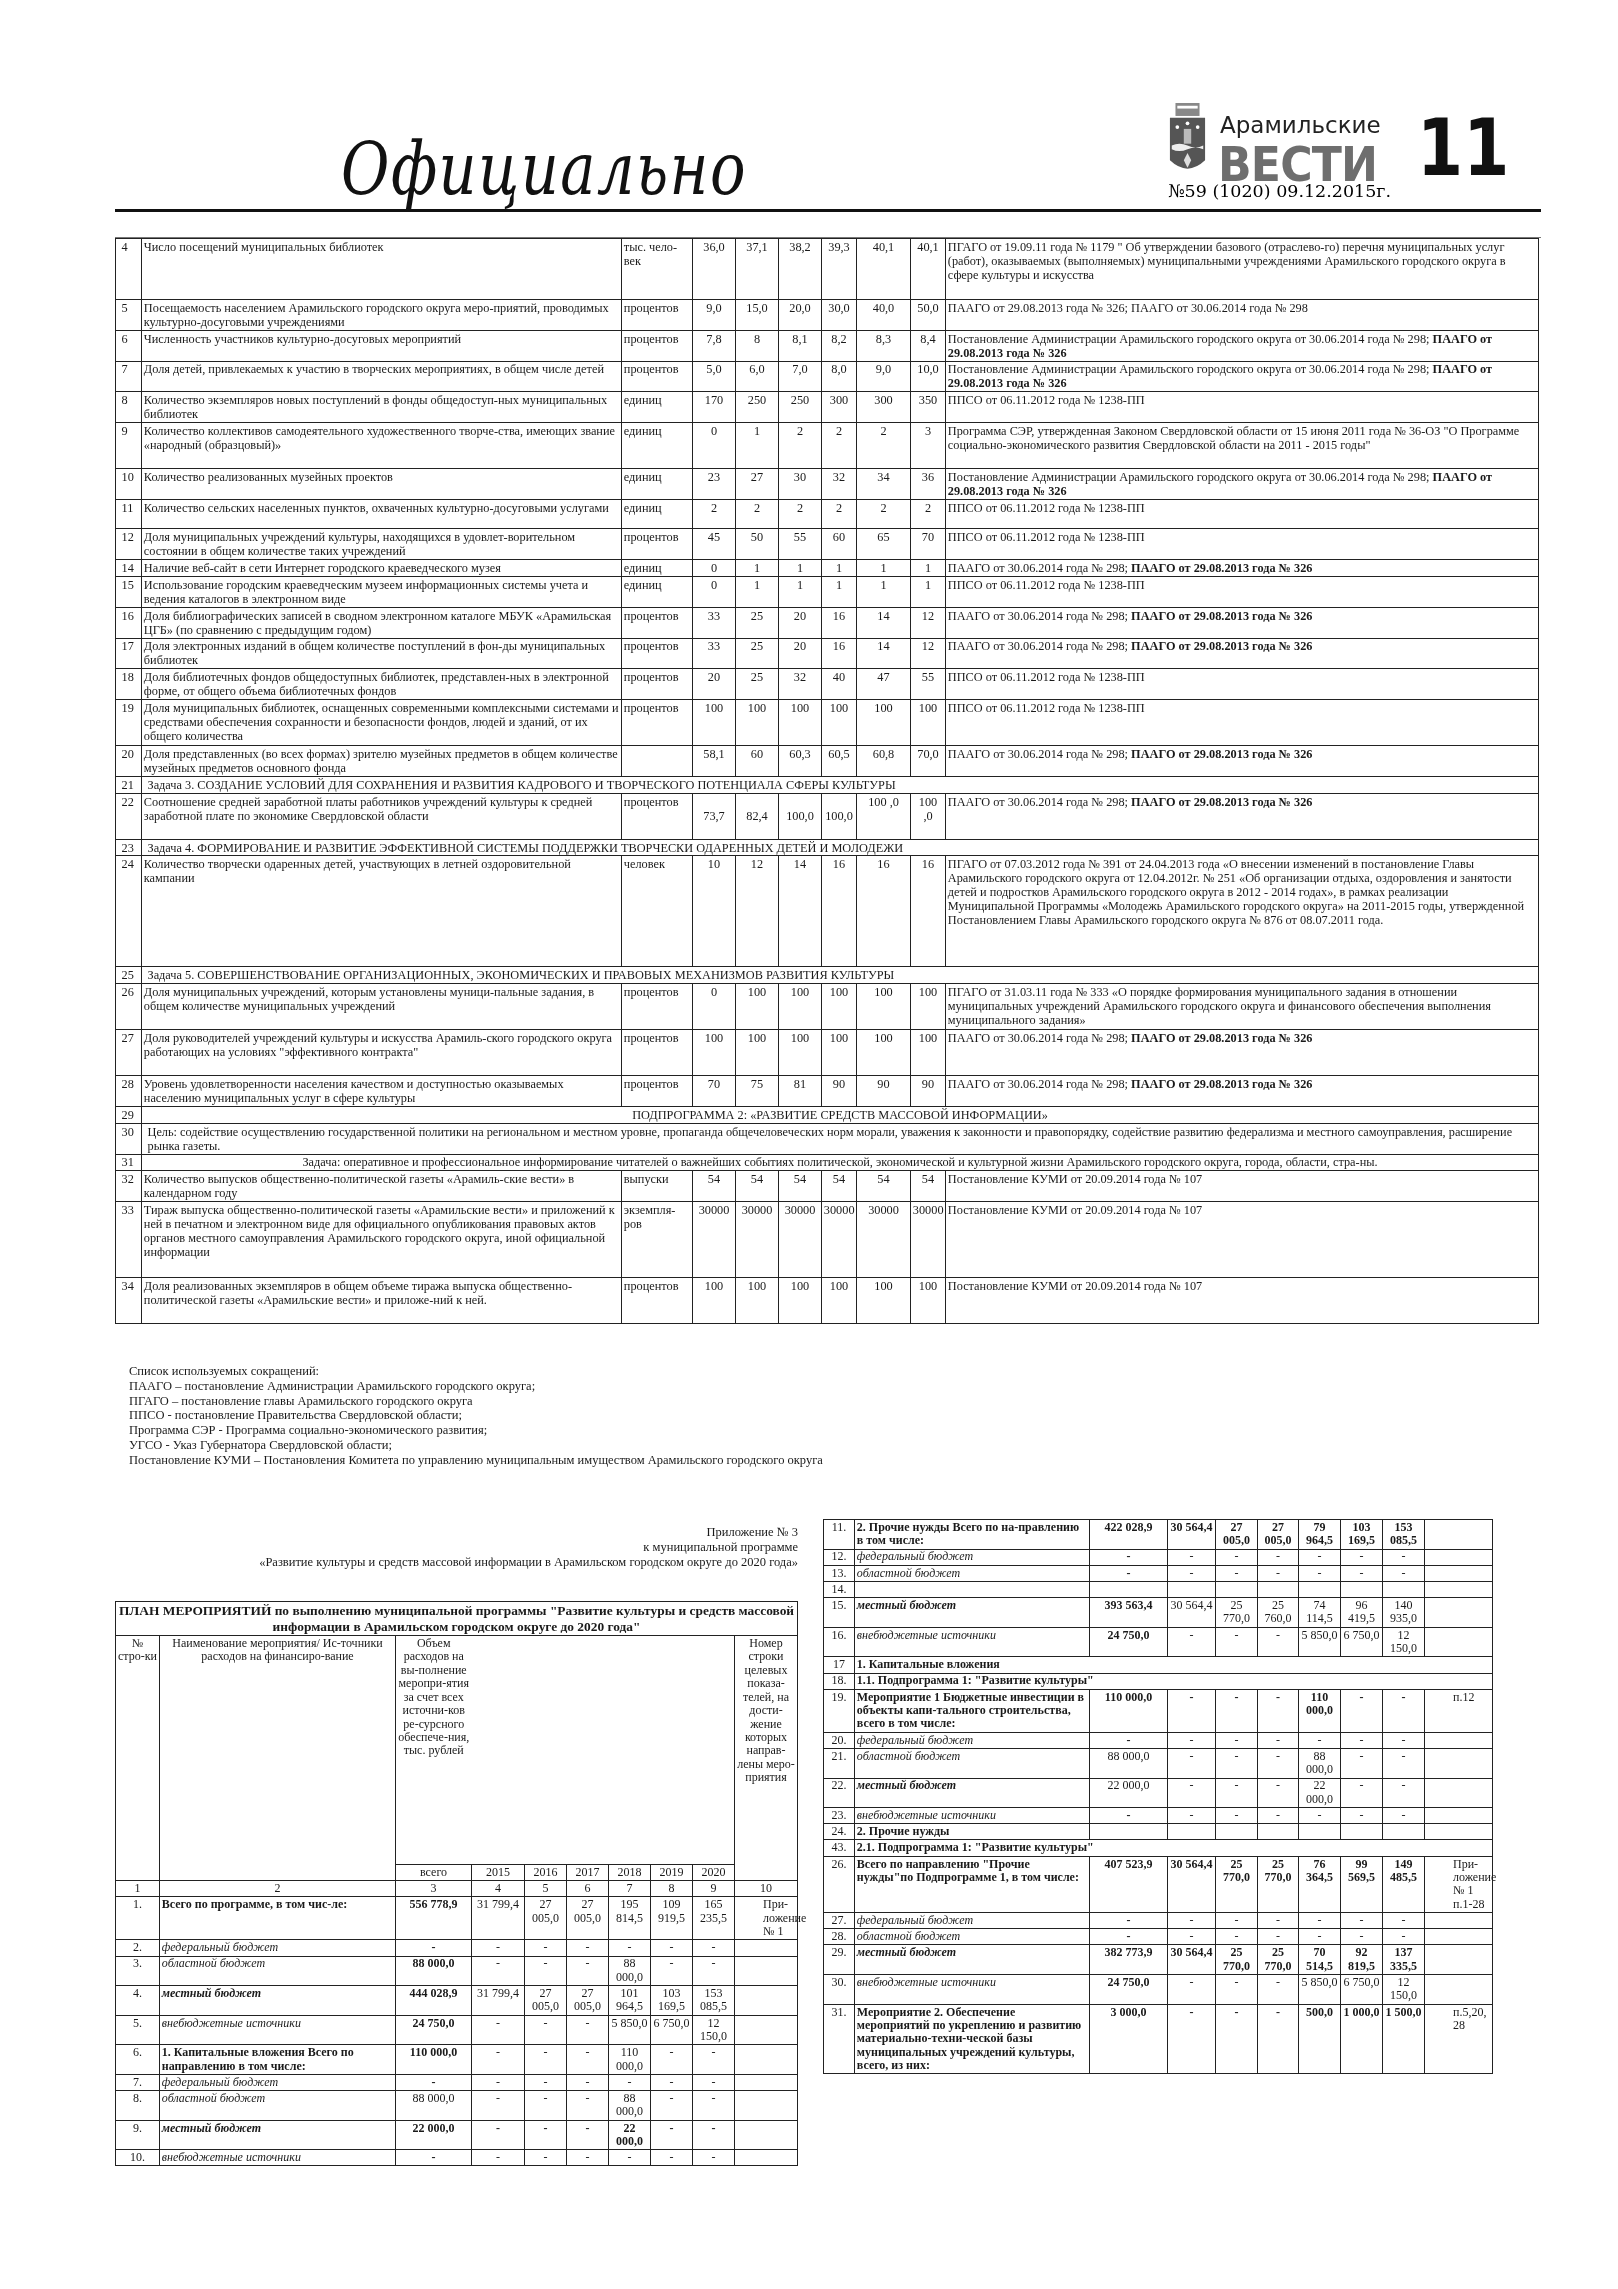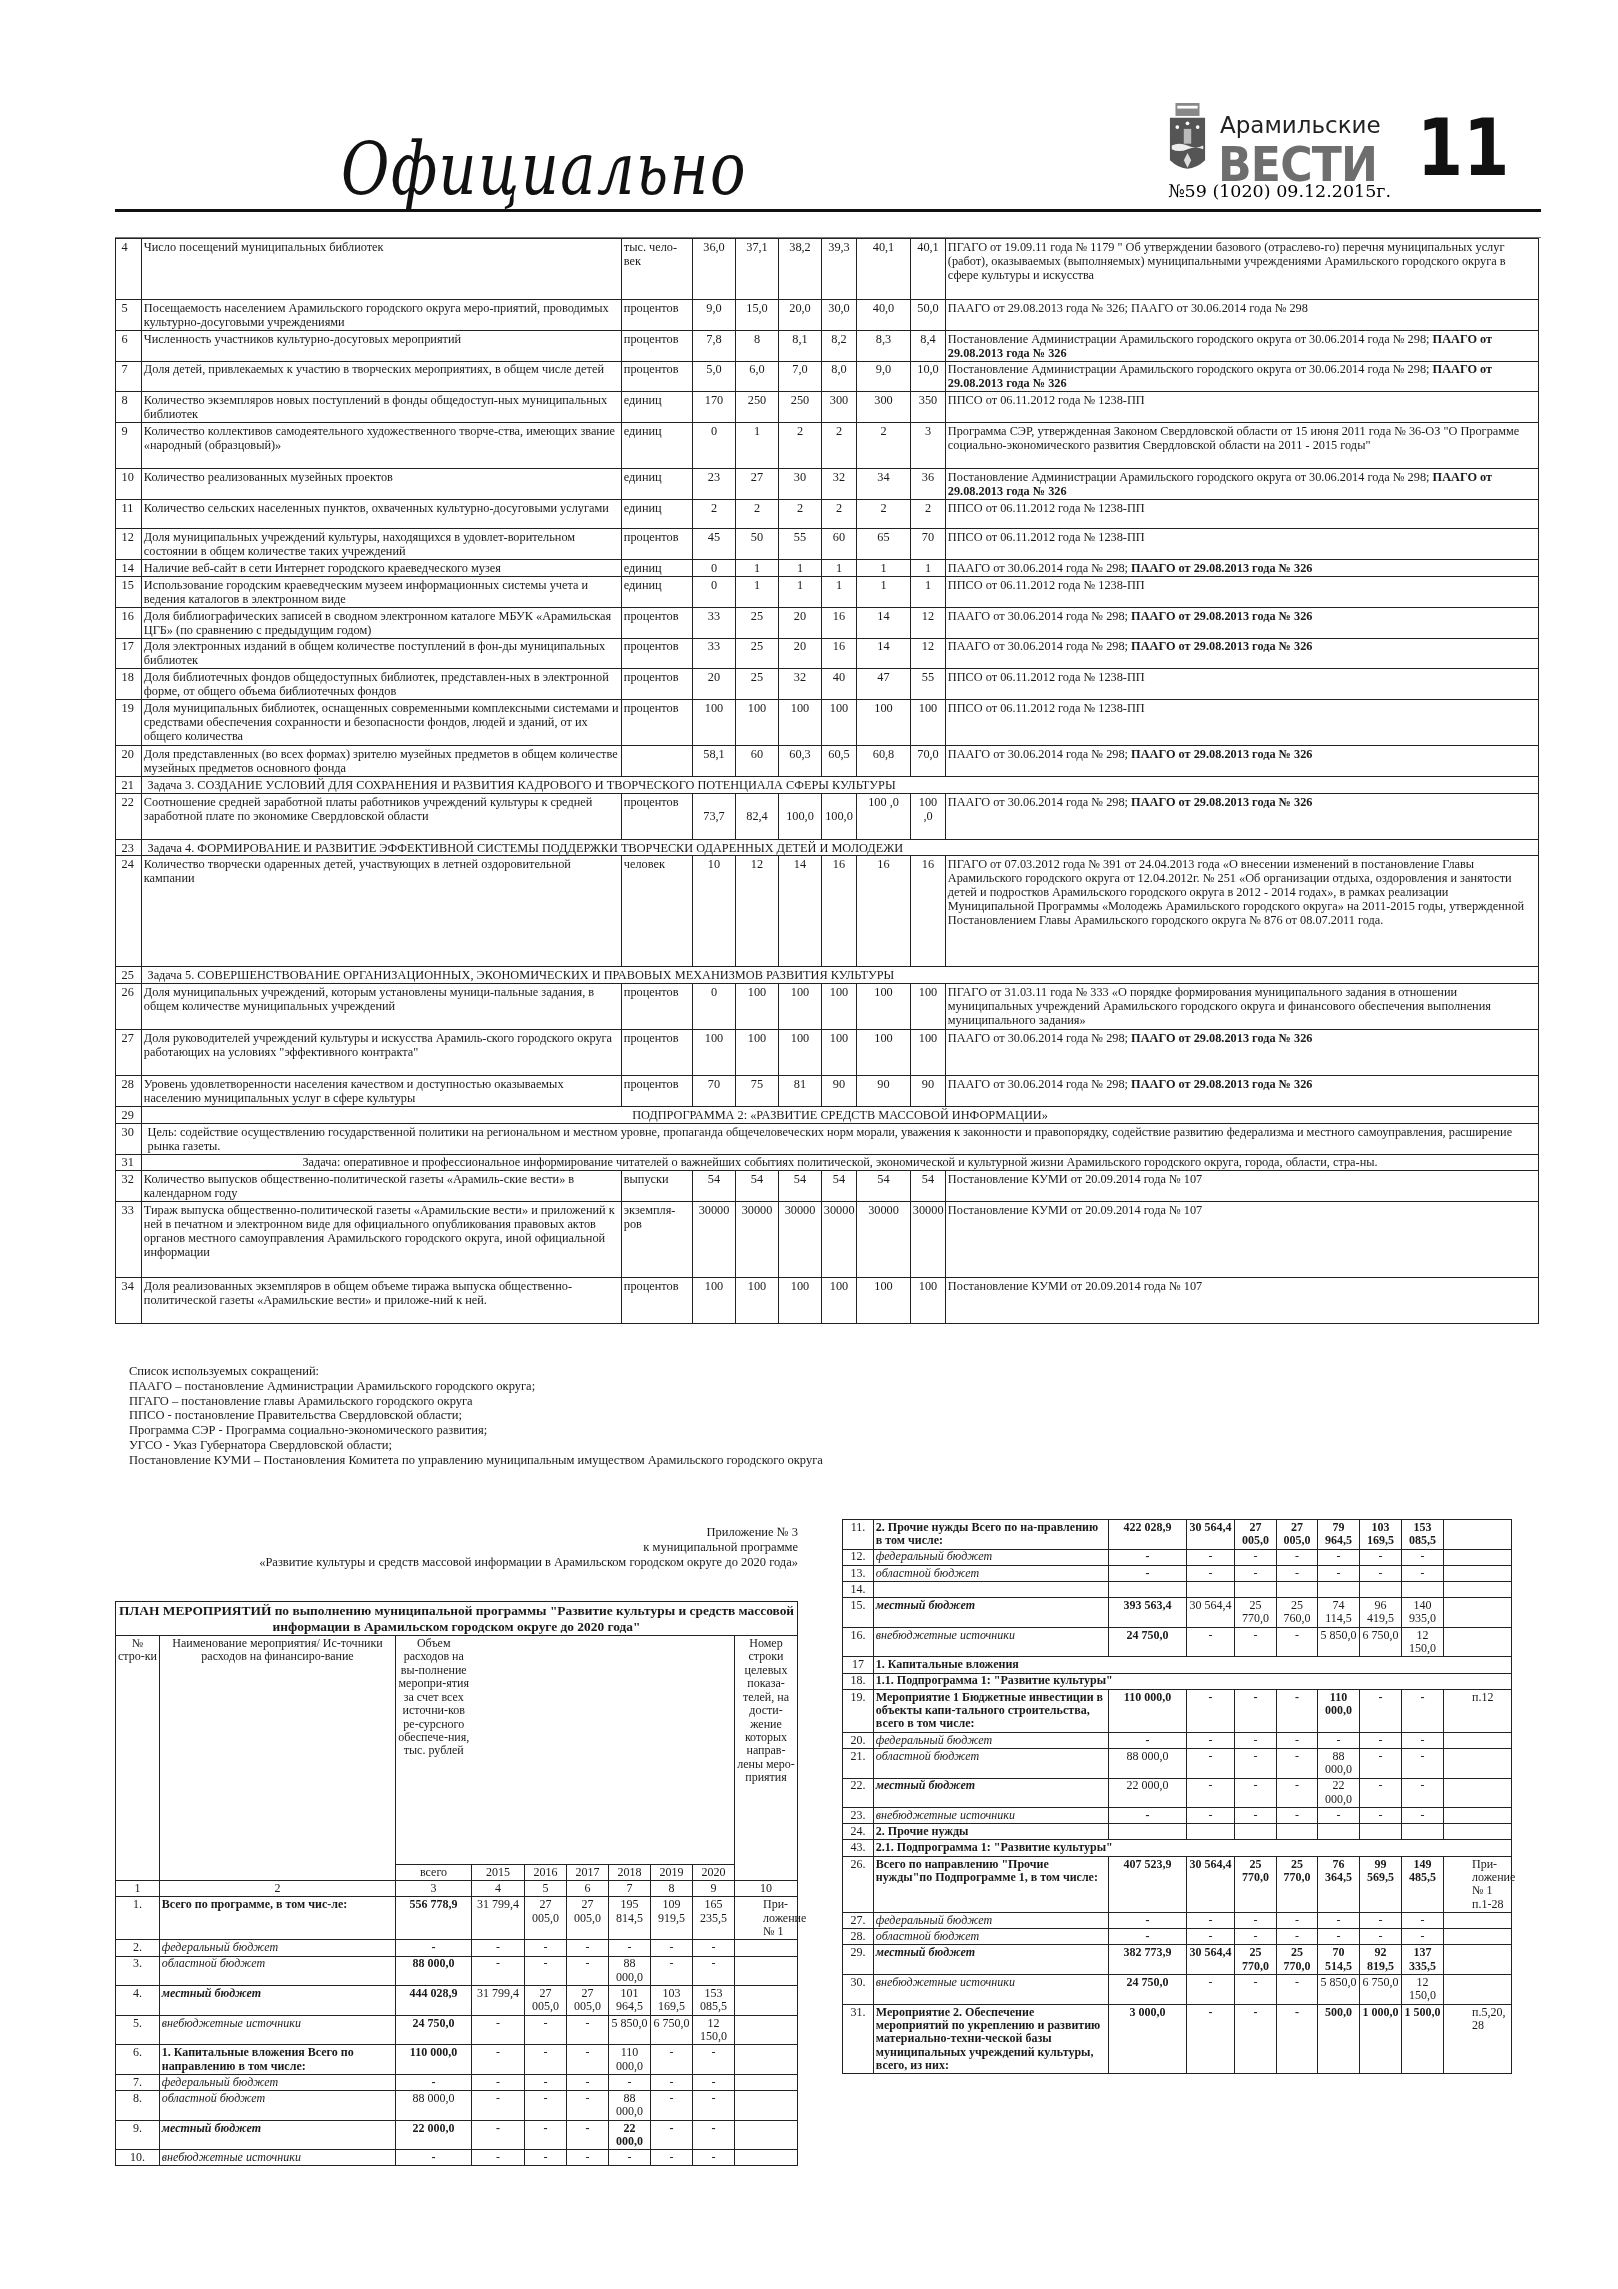--- a/index.html
+++ b/index.html
@@ -41,21 +41,21 @@
 
   
   .pt { position: absolute; font-size: 12px; line-height: 13.4px; table-layout: fixed; }
   .pt td { border: 1.2px solid #222; padding: 0.9px 1.8px; vertical-align: top; }
   .pt td.c { text-align: center; }
   .pt td.l { text-align: left; padding-left: 28px; }
   .pt .b { font-weight: bold; }
   .pt .i { font-style: italic; }
   .pt .bi { font-weight: bold; font-style: italic; }
   .left-plan { left: 115px; top: 1601px; width: 683px; }
-  .right-plan { left: 823px; top: 1519px; width: 670px; margin-left: 19px; }
+  .right-plan { left: 823px; top: 1519px; width: 670px; }
 </style>
 </head>
 <body>
 
 <div class="abs section-title">Официально</div>
 
 <div class="abs logo">
   <svg class="crest" viewBox="0 0 42 80">
     <rect x="8" y="0" width="26" height="14" fill="#888"></rect>
     <rect x="10" y="3" width="22" height="3" fill="#fff"></rect>

